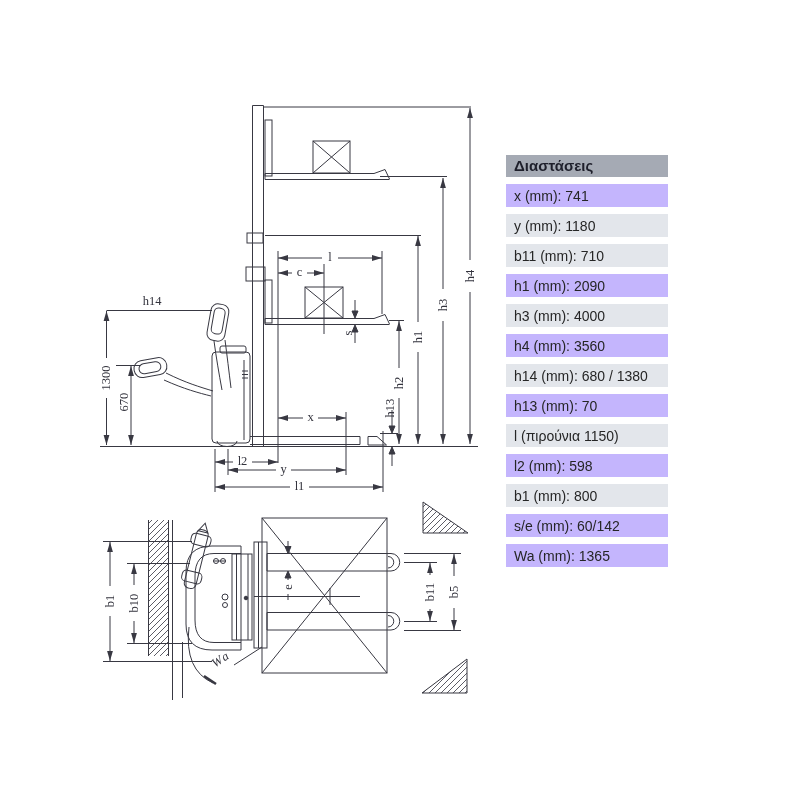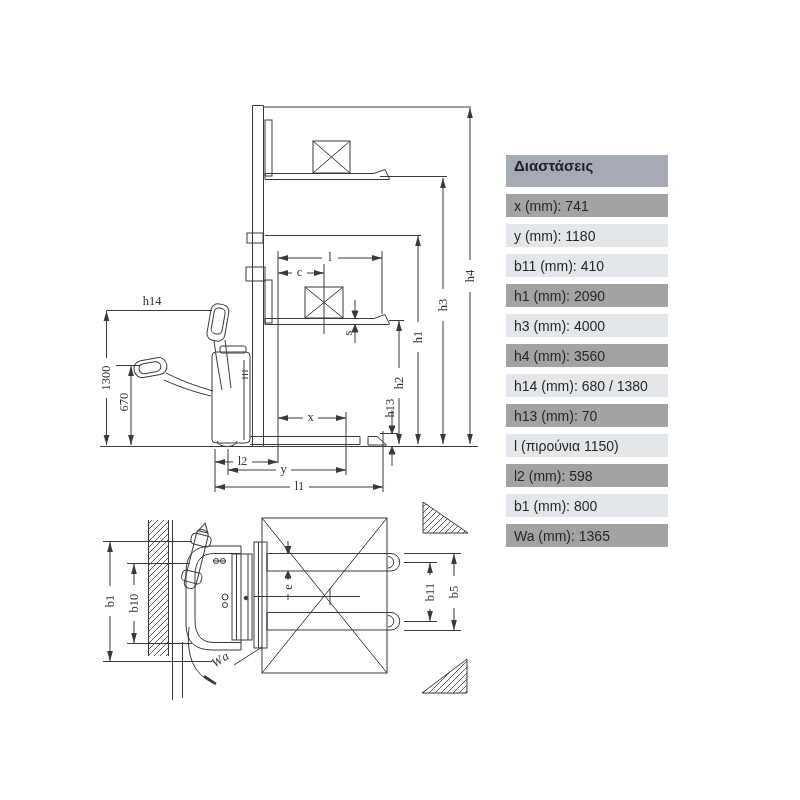--- a/index.html
+++ b/index.html
@@ -17,27 +17,27 @@
   svg text{
     font-family:"Liberation Serif",serif;
     fill:#32323c;font-size:12.5px;
   }
   .dim-table{
     position:absolute;left:506px;top:155px;width:162px;
     font-family:"Liberation Sans",sans-serif;
   }
   .dim-header{
     background:var(--header-bg);color:var(--header-text);
-    font-weight:bold;font-size:15px;height:32px;line-height:22px;
+    font-weight:bold;font-size:15px;height:22px;line-height:22px;
     padding-left:8px;box-sizing:border-box;width:100%;
   }
   .dim-row{
     margin-top:7px;min-height:23px;box-sizing:border-box;
     padding:1px 0 1px 8px;display:flex;flex-direction:column;justify-content:center;
-    font-size:14px;color:var(--row-text);line-height:20px;background:#a3a3a3;
+    font-size:14px;color:var(--row-text);line-height:20px;background:#c4b5fd;
   }
   .dim-row.shaded{background:var(--row-shaded);}
 </style>
 </head>
 <body>
 
 <div class="canvas">
 
 <svg width="800" height="800" viewBox="0 0 800 800">
   <defs>
@@ -259,21 +259,21 @@
   <div class="dim-table">
     <div class="dim-header">Διαστάσεις</div>
     <div id="rows">
         <div class="dim-row">
           <div>x (mm): 741</div>
         </div>
         <div class="dim-row shaded">
           <div>y (mm): 1180</div>
         </div>
         <div class="dim-row shaded">
-          <div>b11 (mm): 410</div>
+          <div>b11 (mm): 710</div>
         </div>
         <div class="dim-row">
           <div>h1 (mm): 2090</div>
         </div>
         <div class="dim-row shaded">
           <div>h3 (mm): 4000</div>
         </div>
         <div class="dim-row">
           <div>h4 (mm): 3560</div>
         </div>
@@ -284,20 +284,23 @@
           <div>h13 (mm): 70</div>
         </div>
         <div class="dim-row shaded">
           <div>l (πιρούνια 1150)</div>
         </div>
         <div class="dim-row">
           <div>l2 (mm): 598</div>
         </div>
         <div class="dim-row shaded">
           <div>b1 (mm): 800</div>
+        </div>
+        <div class="dim-row">
+          <div>s/e (mm): 60/142</div>
         </div>
         <div class="dim-row">
           <div>Wa (mm): 1365</div>
         </div>
       </div>
   </div>
 
 </div>
 
 </body></html>

